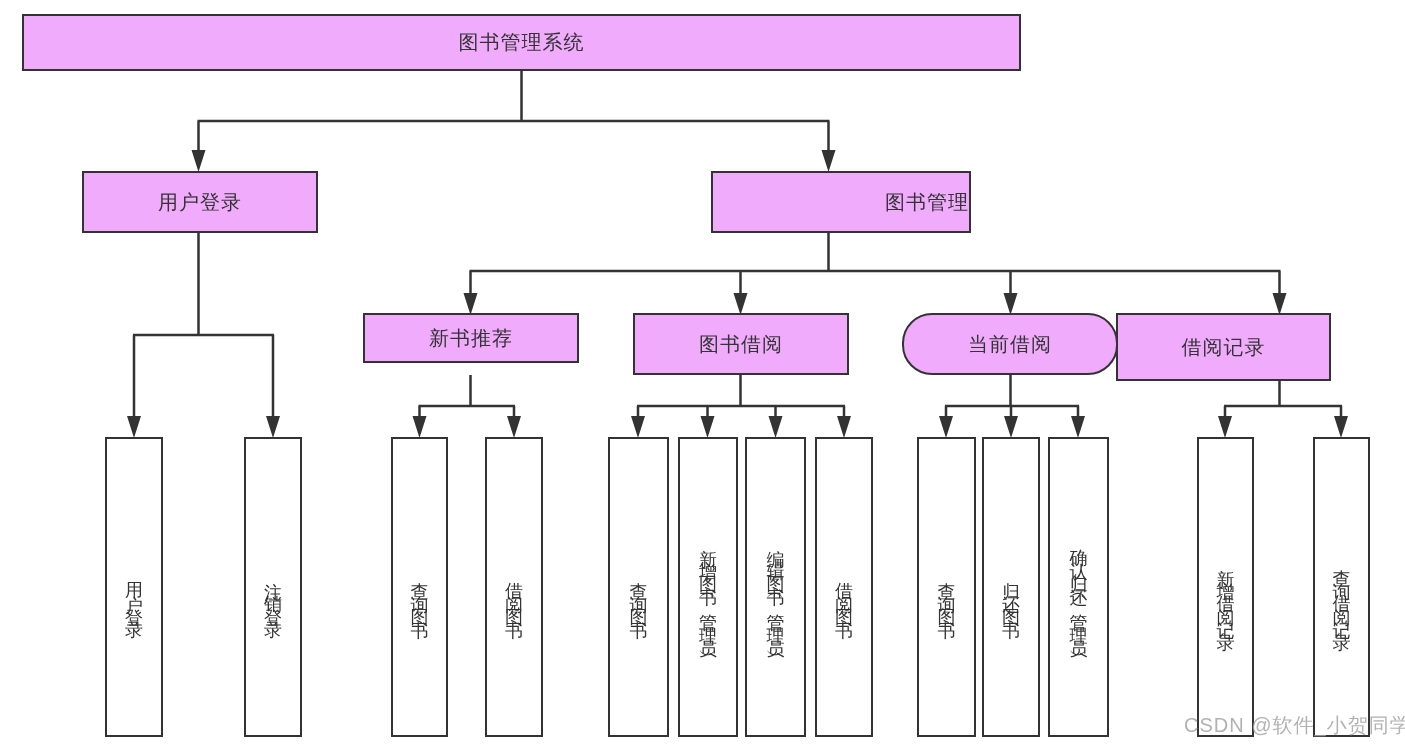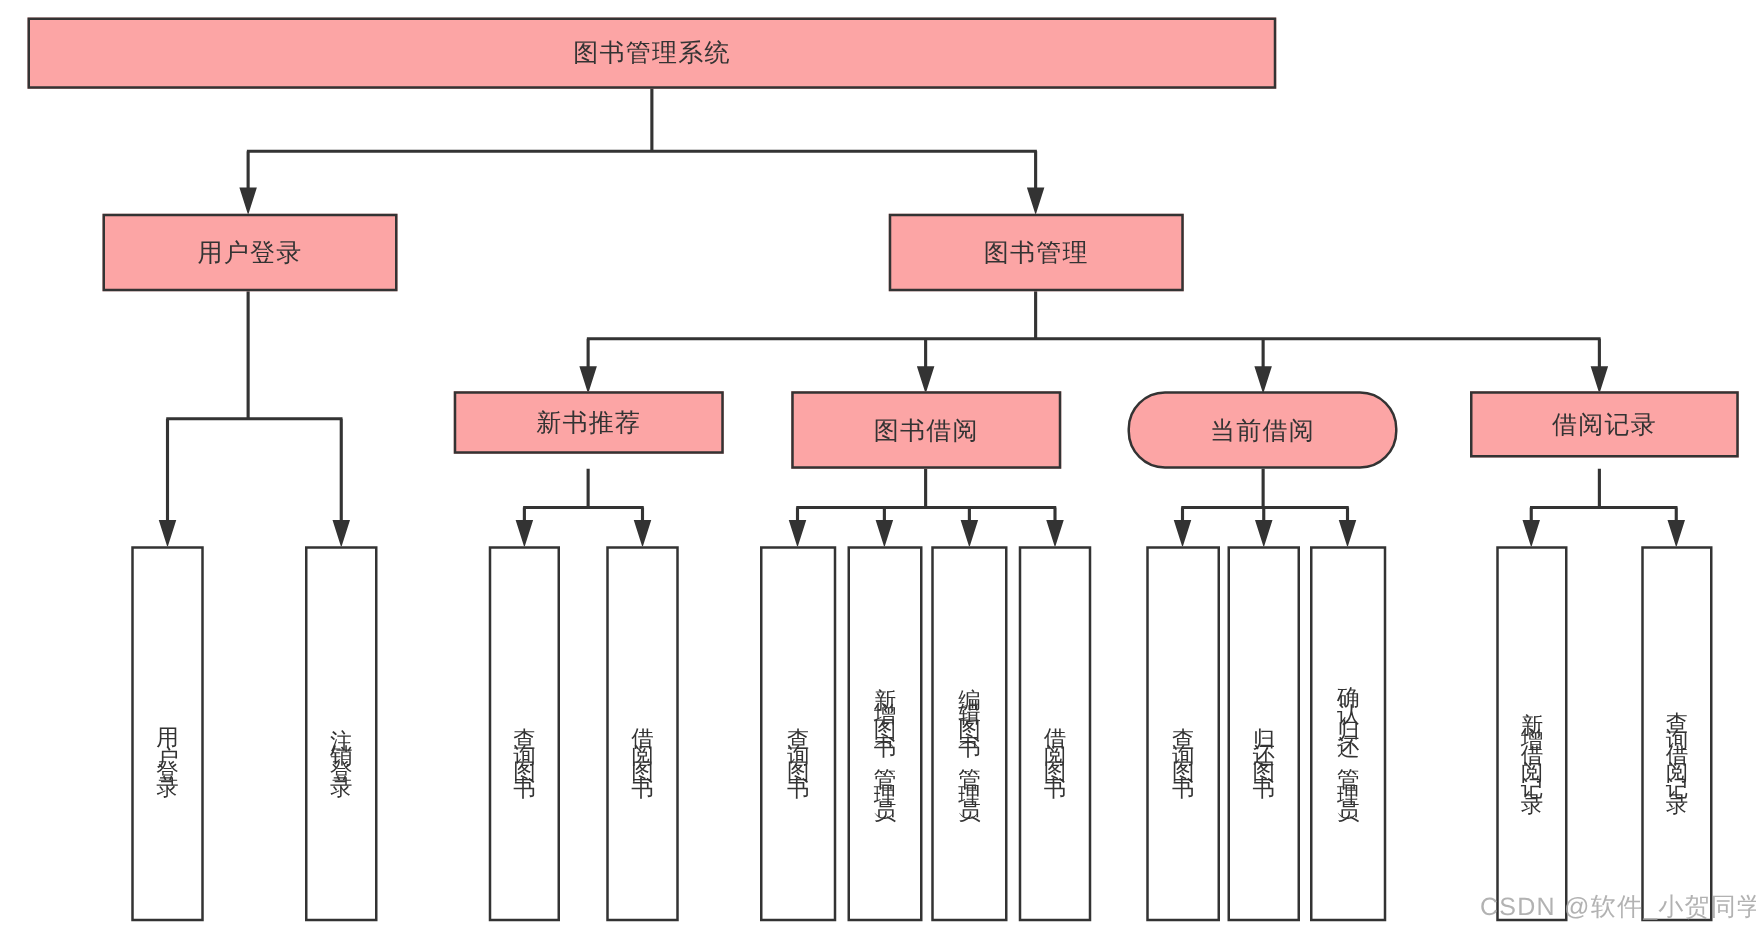--- a/index.html
+++ b/index.html
@@ -15,21 +15,21 @@
   #wires {
     position: absolute;
     left: 0; top: 0;
     width: 1405px; height: 747px;
     z-index: 1;
   }
   .hbox {
     position: absolute;
     box-sizing: border-box;
     border: 2.5px solid #333333;
-    background: #fca5a5;
+    background: #f0abfc;
     display: flex;
     align-items: center;
     justify-content: center;
     font-size: 20px;
     letter-spacing: 1px;
     color: #333333;
     z-index: 2;
   }
   .vbox {
     position: absolute;
@@ -50,26 +50,26 @@
     line-height: 1;
     letter-spacing: 13px;
     margin-bottom: -13px;
     color: #333333;
     white-space: nowrap;
   }
   
   #n-root   { left: 22px;  top: 14px;  width: 999px; height: 57px; }
   
   #n-login  { left: 82px;  top: 171px; width: 236px; height: 62px; }
-  #n-mgmt   { left: 711px; top: 171px; width: 236px; height: 62px; }
+  #n-mgmt   { left: 711px; top: 171px; width: 260px; height: 62px; justify-content: flex-end; }
   
   #n-rec    { left: 363px;  top: 313px; width: 216px; height: 50px; }
   #n-borrow { left: 633px;  top: 313px; width: 216px; height: 62px; font-family: Liberation Serif, serif; }
   #n-cur    { left: 902px;  top: 313px; width: 216px; height: 62px; border-radius: 30px; }
-  #n-hist   { left: 1176px; top: 313px; width: 215px; height: 53px; }
+  #n-hist   { left: 1116px; top: 313px; width: 215px; height: 68px; }
   
   #v1  { left: 105px;  width: 58px; }
   #v2  { left: 244px;  width: 58px; }
   #v3  { left: 391px;  width: 57px; }
   #v4  { left: 485px;  width: 58px; }
   #v5  { left: 608px;  width: 61px; }
   #v6  { left: 678px;  width: 60px; }
   #v7  { left: 745px;  width: 61px; }
   #v8  { left: 815px;  width: 58px; }
   #v9  { left: 917px;  width: 59px; }

